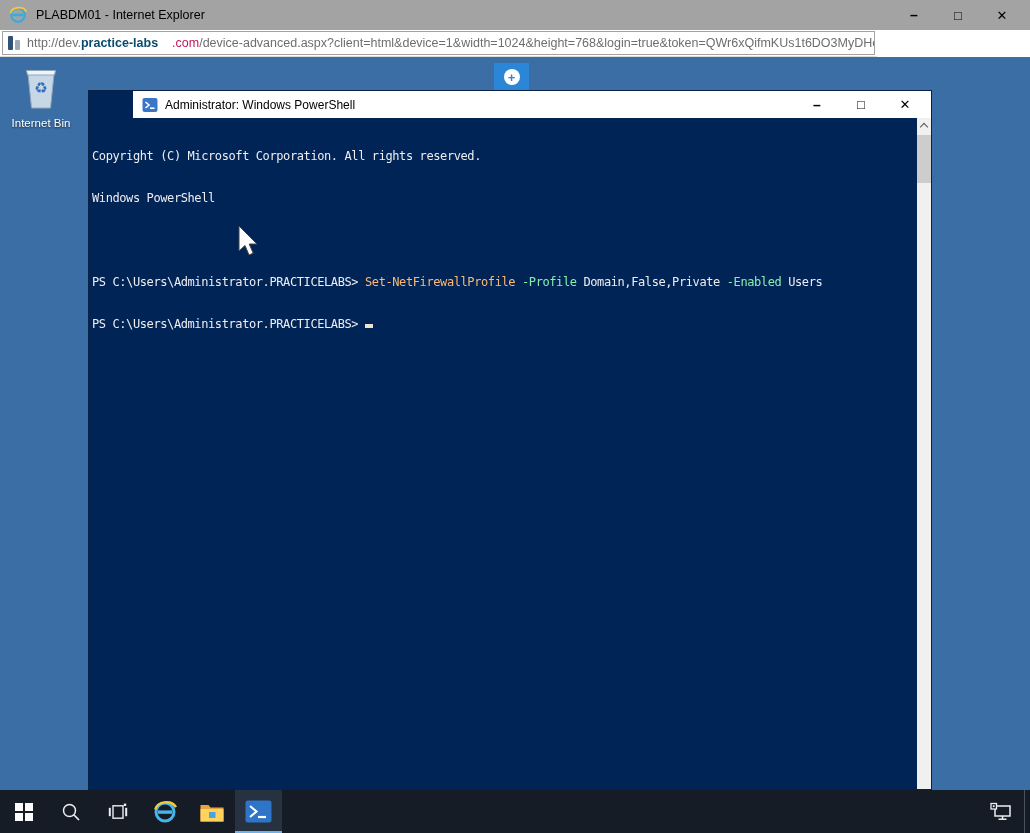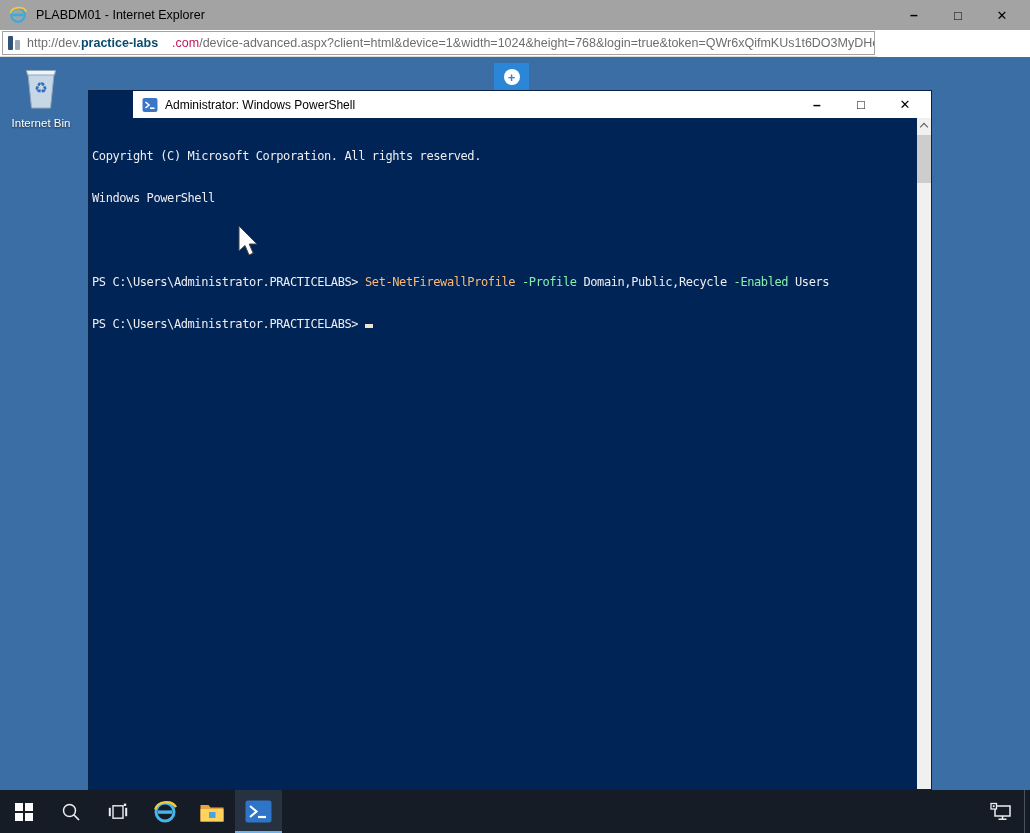--- a/index.html
+++ b/index.html
@@ -148,21 +148,21 @@
           <div class="wc-btn wc-min">–</div>
           <div class="wc-btn wc-max">□</div>
           <div class="wc-btn wc-close">✕</div>
         </div>
       </div>
 
       <div class="console">
         <div class="cline"><span>Copyright (C) Microsoft Corporation. All rights reserved.</span></div>
         <div class="cline"><span>Windows PowerShell</span></div>
         <div class="cline"></div>
-        <div class="cline"><span>PS C:\Users\Administrator.PRACTICELABS&gt; </span><span class="cmd">Set-NetFirewallProfile</span><span class="prm"> -Profile</span><span> Domain,Public,Recycle</span><span class="prm"> -Enabled</span><span> Users</span></div>
+        <div class="cline"><span>PS C:\Users\Administrator.PRACTICELABS&gt; </span><span class="cmd">Set-NetFirewallProfile</span><span class="prm"> -Profile</span><span> Domain,False,Private</span><span class="prm"> -Enabled</span><span> Users</span></div>
         <div class="cline"><span>PS C:\Users\Administrator.PRACTICELABS&gt; </span><span class="caret"></span></div>
       </div>
 
       <div class="scrollbar">
         <div class="scroll-up">
             <div class="chev"></div>
           </div>
         <div class="scroll-thumb"></div>
       </div>
     </div>

